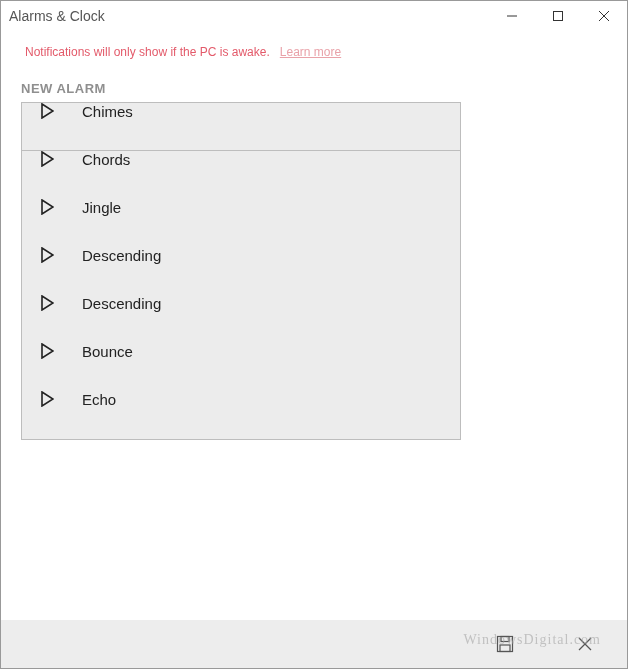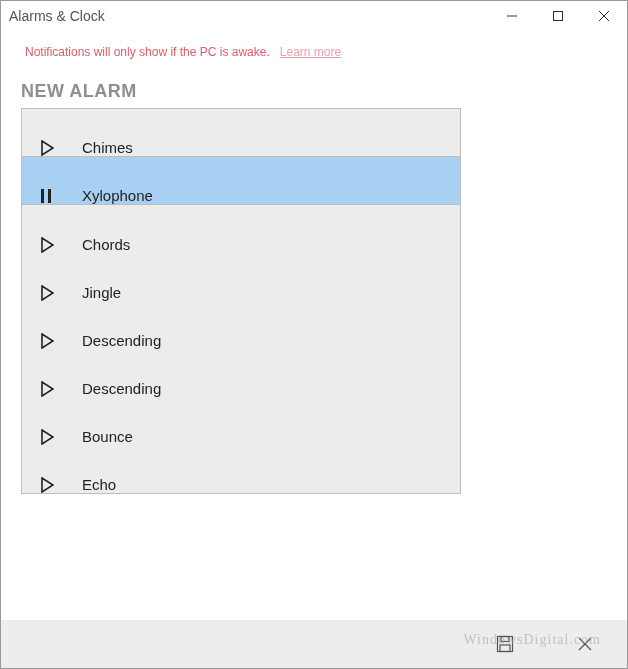--- a/index.html
+++ b/index.html
@@ -42,34 +42,34 @@
       font-size: 12px;
       padding: 14px 4px 22px 4px;
     }
     .notice-link {
       color: #e9a2a9;
       text-decoration: underline;
       cursor: pointer;
     }
     .section-label {
       color: #8f8f8f;
-      font-size: 18px;
+      font-size: 13px;
       font-weight: 600;
       letter-spacing: 0.5px;
       padding-bottom: 6px;
     }
     .sound-list {
       border: 1px solid #bdbdbd;
       background: #ececec;
       width: 440px;
     }
     .sound-item {
       height: 48px;
       display: flex;
-      align-items: flex-end;
+      align-items: flex-start;
       padding-left: 18px;
       cursor: pointer;
       font-size: 15px;
       color: #222;
     }
     .sound-item.selected {
       background: #a7d0f2;
     }
     .sound-item.divider-below {
       border-bottom: 1px solid #bdbdbd;
@@ -151,29 +151,20 @@
 
     <div class="sound-list" id="sound-list">
         <div class="sound-item divider-below">
           <span class="sound-icon">
             <svg width="14" height="16" viewBox="0 0 14 16">
               <polygon points="2,1 13,8 2,15" fill="none" stroke="#222" stroke-width="1.6" stroke-linejoin="miter"></polygon>
             </svg>
           </span>
           <span class="sound-label">Chimes</span>
         </div>
-        <div class="sound-item selected divider-below">
-          <span class="sound-icon">
-            <svg width="12" height="16" viewBox="0 0 12 16">
-              <rect x="1" y="1" width="3" height="14" fill="#222"></rect>
-              <rect x="8" y="1" width="3" height="14" fill="#222"></rect>
-            </svg>
-          </span>
-          <span class="sound-label">Xylophone</span>
-        </div>
         <div class="sound-item">
           <span class="sound-icon">
             <svg width="14" height="16" viewBox="0 0 14 16">
               <polygon points="2,1 13,8 2,15" fill="none" stroke="#222" stroke-width="1.6" stroke-linejoin="miter"></polygon>
             </svg>
           </span>
           <span class="sound-label">Chords</span>
         </div>
         <div class="sound-item">
           <span class="sound-icon">

